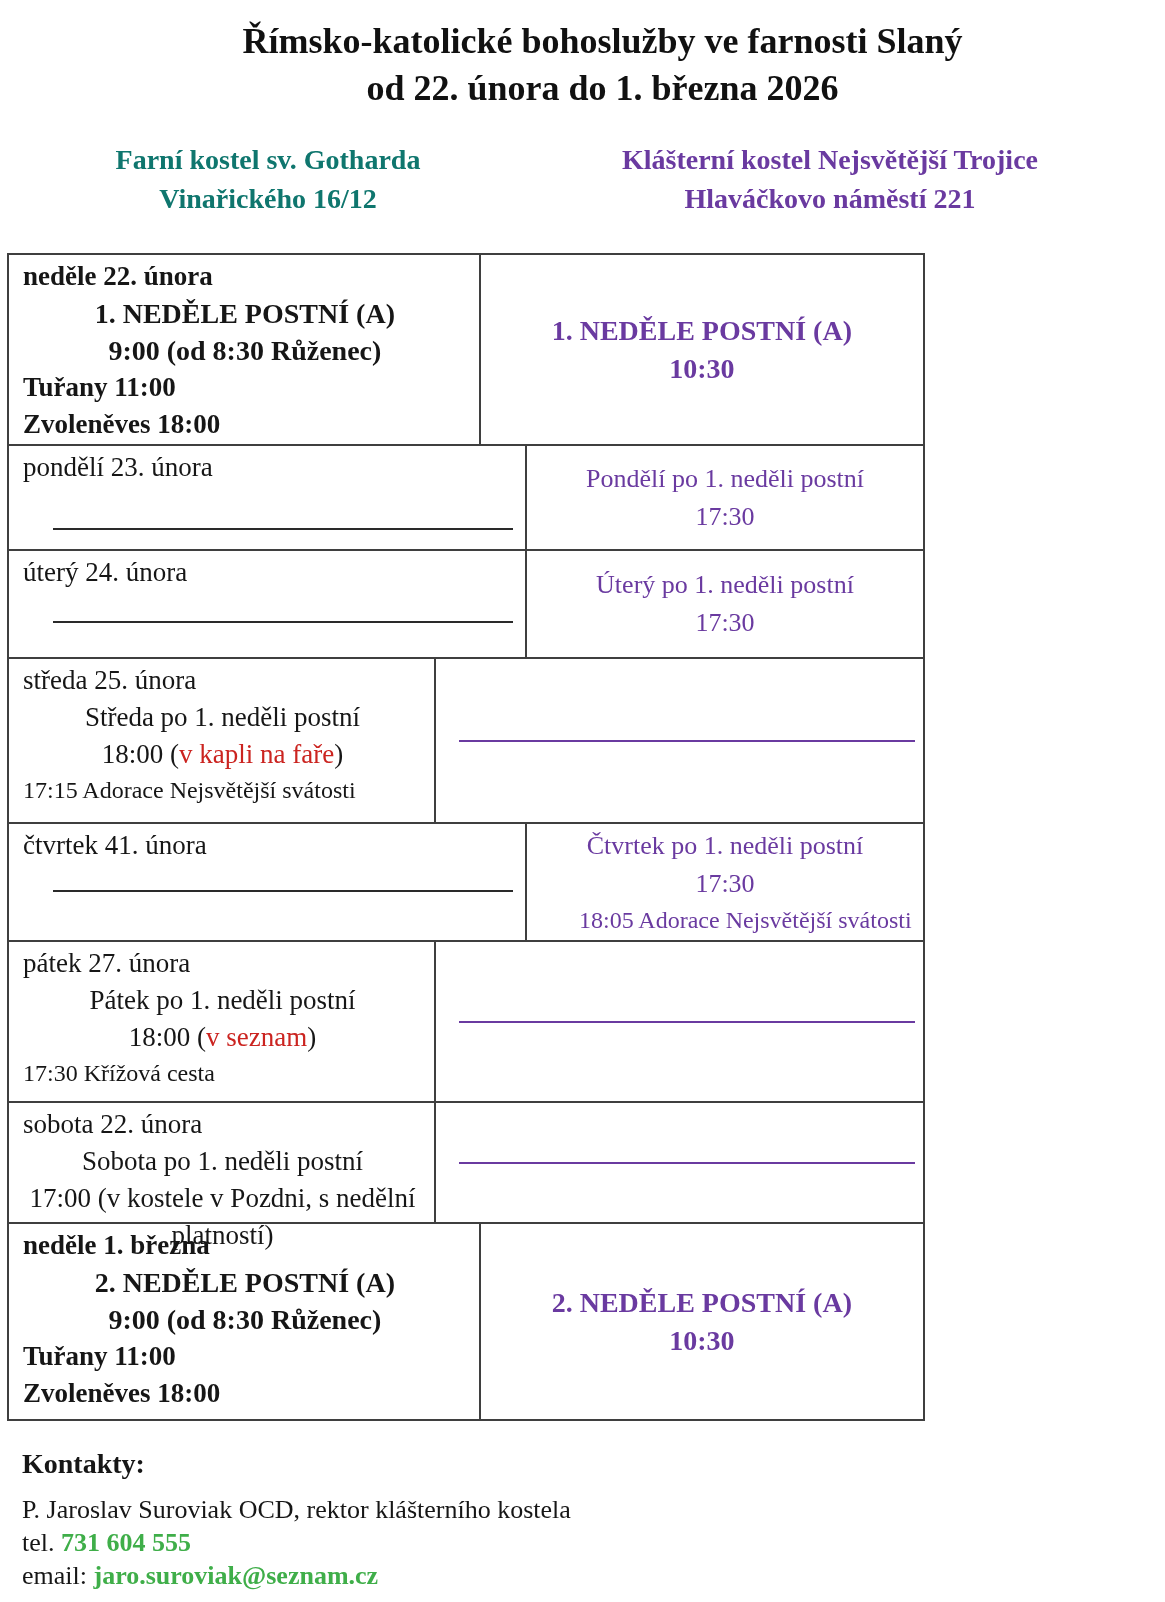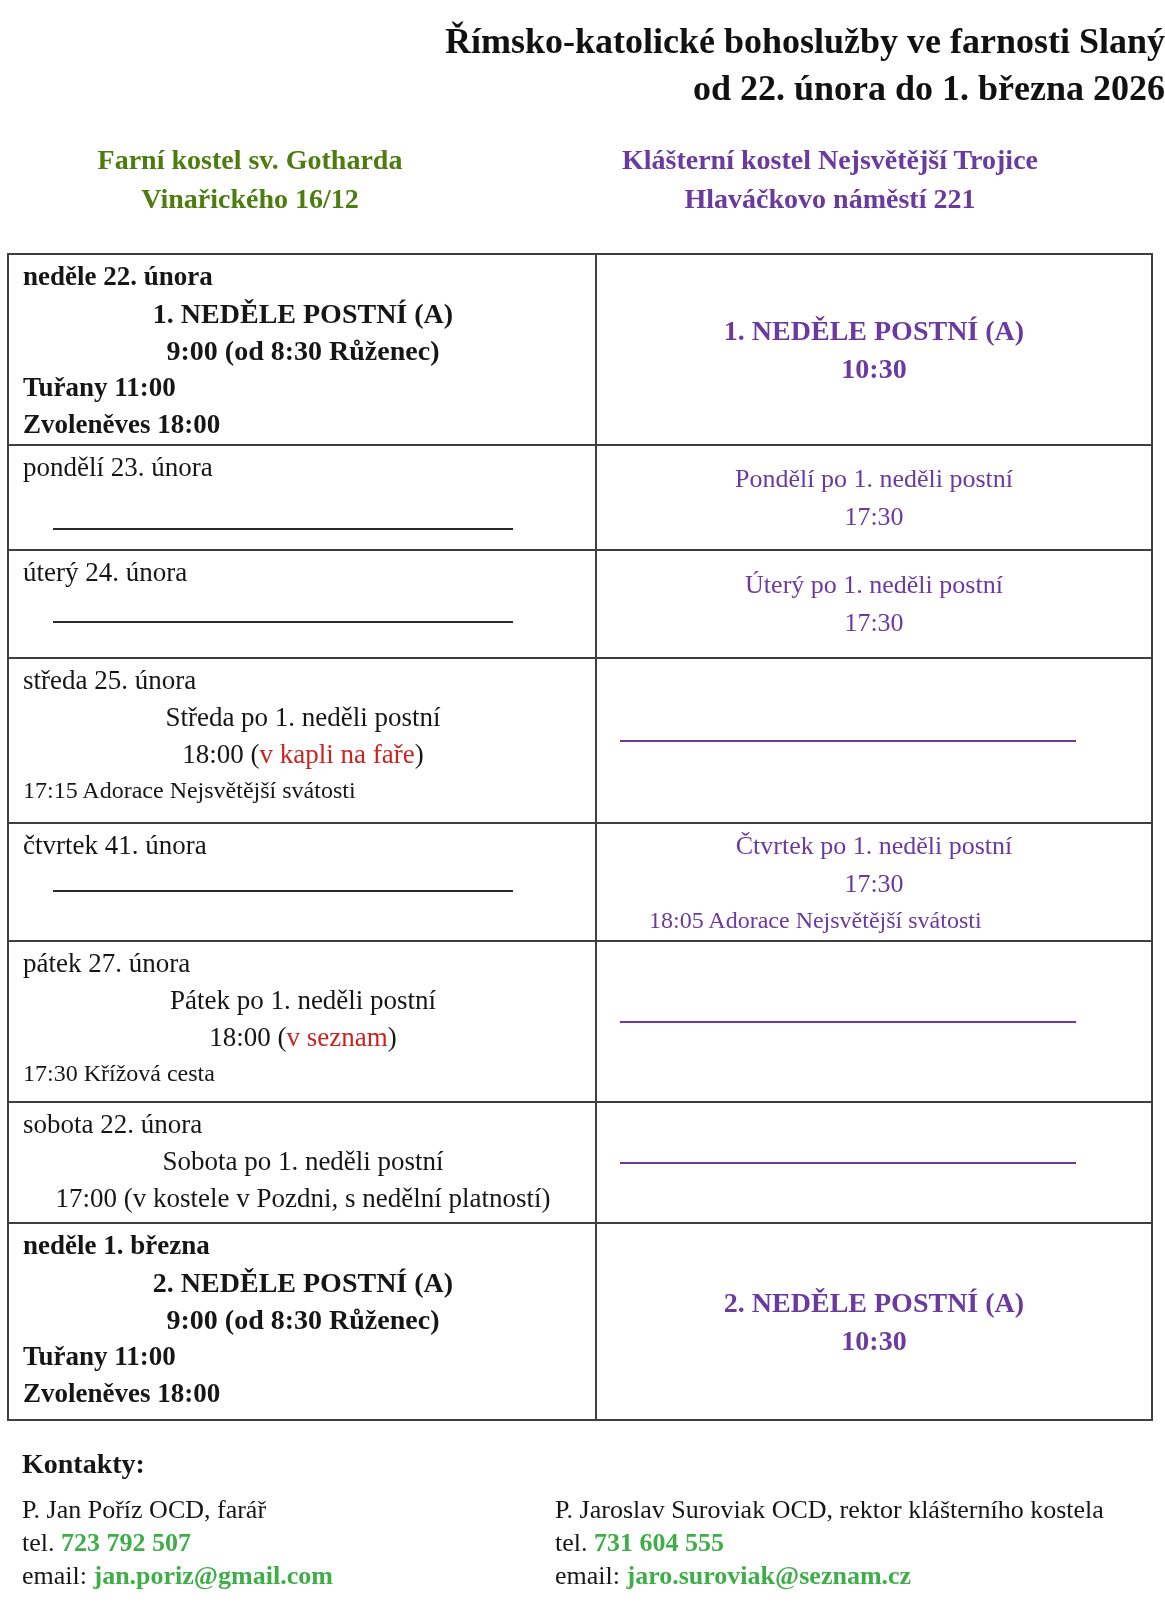--- a/index.html
+++ b/index.html
@@ -7,30 +7,30 @@
   body {
     width:1165px; height:1602px;
     font-family:"Liberation Serif","DejaVu Serif",serif;
     color:#161616;
     position:relative;
     overflow:hidden;
   }
   .page { position:relative; width:1165px; height:1602px; }
 
   
-  .title { padding-top:18px; text-align:right; font-weight:bold; font-size:36px; line-height:47px; color:#111;margin-left:40px; }
+  .title { padding-top:18px; text-align:center; font-weight:bold; font-size:36px; line-height:47px; color:#111;margin-left:40px; }
 
   
   .church-headers { position:relative; height:100px; margin-top:28px; }
   .church { position:absolute; top:0; text-align:center; font-weight:bold; font-size:28px; line-height:39px; }
-  .church.left-col  { left:0;     width:500px; color:#4d7c0f; }
+  .church.left-col  { left:18px;     width:500px; color:#0f766e; }
   .church.right-col { left:570px; width:520px; color:#6a3aa0; }
 
   
-  .schedule { position:absolute; top:253px; left:7px; width:1146px; border:2px solid #3f3f3f; background:#fff; }
+  .schedule { position:absolute; top:253px; left:7px; width:918px; border:2px solid #3f3f3f; background:#fff; }
   .srow { display:flex; border-bottom:2px solid #3f3f3f; }
   .srow:last-child { border-bottom:none; }
   .cell { position:relative; }
   .cell.lcell { width:588px; border-right:2px solid #3f3f3f; padding:3px 12px 0 14px; font-size:27px; line-height:37px; }
   .cell.rcell { width:554px; display:flex; flex-direction:column; justify-content:center; text-align:center;
                 color:#6a3aa0; font-size:26px; line-height:38px; padding:0 8px; }
   .h1r { height:191px; } .h2r { height:105px; } .h3r { height:108px; } .h4r { height:165px; }
   .h5r { height:118px; } .h6r { height:161px; } .h7r { height:121px; } .h8r { height:195px; }
 
   .day { text-align:left; }
@@ -172,25 +172,20 @@
         <div class="bold big">2. NEDĚLE POSTNÍ (A)</div>
         <div class="bold big">10:30</div>
       </div>
     </div>
 
   </div>
 
   <div class="contacts">
     <div class="contacts-heading">Kontakty:</div>
     <div class="contacts-row">
-      <div class="contact first">
-        <div>P. Jan Poříz OCD, farář</div>
-        <div><span>tel.</span> <span class="green">723 792 507</span></div>
-        <div><span>email:</span> <span class="green">jan.poriz@gmail.com</span></div>
-      </div>
       <div class="contact second">
         <div>P. Jaroslav Suroviak OCD, rektor klášterního kostela</div>
         <div><span>tel.</span> <span class="green">731 604 555</span></div>
         <div><span>email:</span> <span class="green">jaro.suroviak@seznam.cz</span></div>
       </div>
     </div>
   </div>
 
 </div>
 

